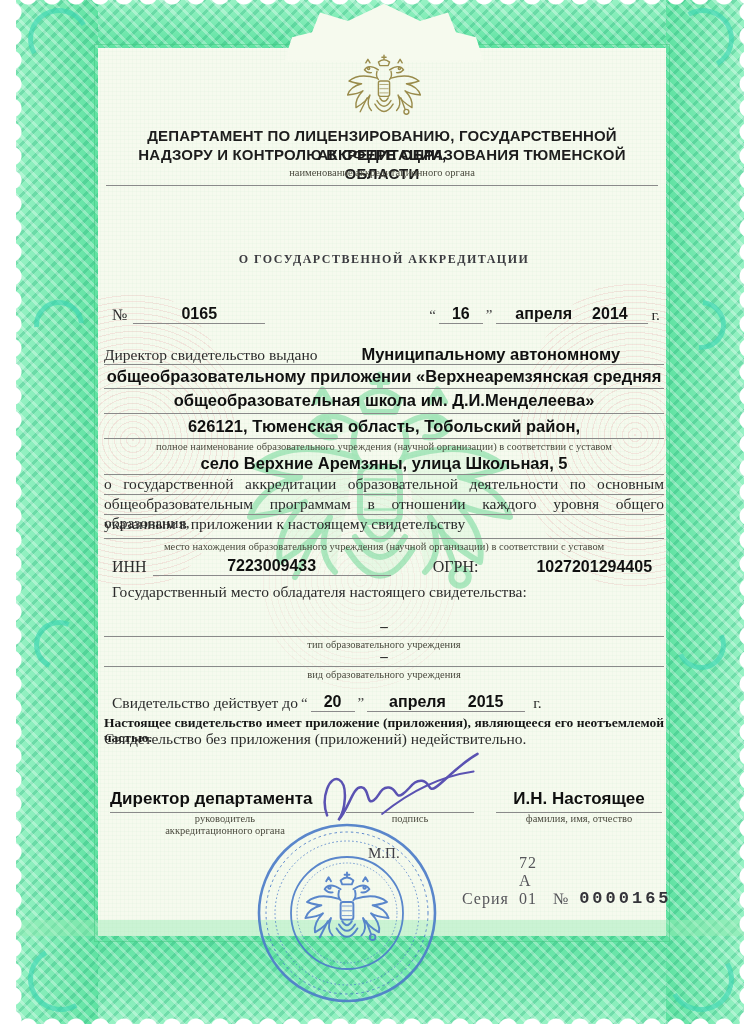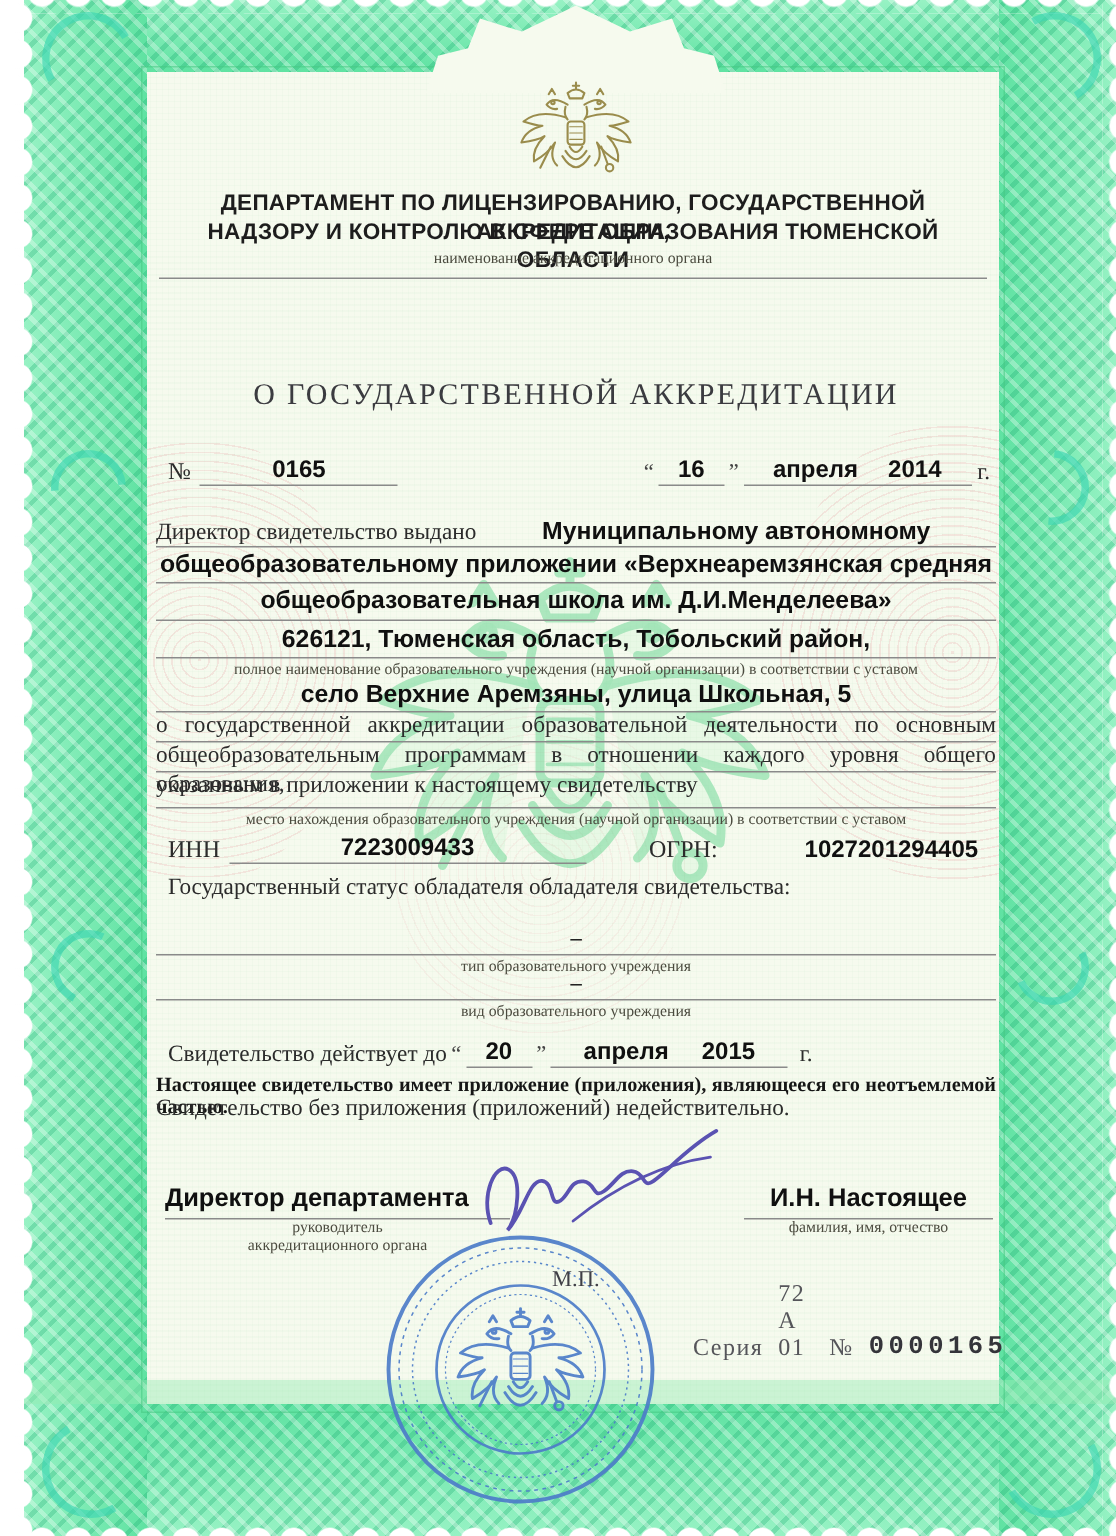--- a/index.html
+++ b/index.html
@@ -74,21 +74,21 @@
   .cap{font-family:"Liberation Serif",serif;font-size:10.5px;color:#4b4b3f;text-align:center;line-height:12px;}
   .rule{border-bottom:1px solid #8a8a8a;}
   .row{display:flex;align-items:flex-end;}
   .ufield{display:inline-flex;justify-content:center;align-items:flex-end;border-bottom:1px solid #8a8a8a;}
   .fillfield{flex:1;text-align:center;}
   .spacer{flex:1;}
   .justify-line{text-align:justify;}
   .justify-line::after{content:"";display:inline-block;width:100%;}
   .header-line{font-size:15px;line-height:19px;letter-spacing:.2px;color:#1d1d1d;}
   .big-title{font-size:31px;letter-spacing:7px;color:#55555c;font-weight:bold;}
-  .sub-title{font-size:20px;letter-spacing:1.5px;color:#3b3b40;font-weight:normal;margin-top:6px;}
+  .sub-title{font-size:12px;letter-spacing:1.5px;color:#3b3b40;font-weight:bold;margin-top:6px;}
   .t15{font-size:15.5px;}
   .t16{font-size:16px;}
   .val{font-family:"Liberation Sans",sans-serif;font-weight:bold;font-size:16px;color:#101010;}
   .name-line{font-family:"Liberation Sans",sans-serif;font-weight:bold;font-size:16.5px;color:#101010;}
   .quote{font-size:15px;color:#444;padding:0 3px;}
   .dash-row{height:20px;border-bottom:1px solid #8a8a8a;text-align:center;font-weight:bold;font-size:15px;color:#222;line-height:20px;}
   .series-digits{font-family:"Liberation Mono",monospace;font-weight:bold;font-size:17px;letter-spacing:3px;color:#34343a;}
   .series-txt{font-size:16px;color:#55555a;letter-spacing:1px;}
 </style>
 </head>
@@ -197,21 +197,21 @@
 
   <div class="abs row" style="left:112px;top:554px;width:548px;height:22px;">
     <span class="serif t16">ИНН</span>
     <span class="ufield" style="width:238px;margin-left:6px;">
       <span class="val">7223009433</span>
     </span>
     <span class="serif t16" style="margin-left:42px;">ОГРН:</span>
     <span class="val" style="margin-left:58px;">1027201294405</span>
   </div>
 
-  <div class="abs serif t15" style="left:112px;top:583px;width:548px;">Государственный статус обладателя обладателя свидетельства:</div>
+  <div class="abs serif t15" style="left:112px;top:583px;width:548px;">Государственный место обладателя настоящего свидетельства:</div>
   <div class="abs dash-row" style="left:104px;top:616px;width:560px;">–</div>
   <div class="abs cap" style="left:104px;top:639px;width:560px;">тип образовательного учреждения</div>
   <div class="abs dash-row" style="left:104px;top:646px;width:560px;">–</div>
   <div class="abs cap" style="left:104px;top:669px;width:560px;">вид образовательного учреждения</div>
 
   <div class="abs row" style="left:112px;top:690px;width:470px;height:22px;">
     <span class="serif t15" style="white-space:nowrap;">Свидетельство действует до</span>
     <span class="serif quote">“</span>
     <span class="ufield" style="width:44px;">
       <span class="val">20</span>
@@ -223,20 +223,24 @@
     </span>
     <span class="serif t15" style="margin-left:8px;">г.</span>
   </div>
   <div class="abs serif b justify-line" style="left:104px;top:715px;width:560px;font-size:13.5px;line-height:15px;color:#161616;">Настоящее свидетельство имеет приложение (приложения), являющееся его неотъемлемой частью.</div>
   <div class="abs serif t15" style="left:104px;top:730px;width:560px;line-height:18px;">Свидетельство без приложения (приложений) недействительно.</div>
 
   <div class="abs" style="left:110px;top:786px;width:230px;">
     <div class="sans b rule" style="font-size:17px;height:26px;line-height:26px;color:#101010;">Директор департамента</div>
     <div class="cap">руководитель</div>
     <div class="cap">аккредитационного органа</div>
+  </div>
+  <div class="abs" style="left:346px;top:786px;width:128px;">
+    <div class="rule" style="height:26px;"></div>
+    <div class="cap">подпись</div>
   </div>
   <div class="abs" style="left:496px;top:786px;width:166px;">
     <div class="sans b rule center" style="font-size:17px;height:26px;line-height:26px;color:#101010;">И.Н. Настоящее</div>
     <div class="cap">фамилия, имя, отчество</div>
   </div>
 
   <svg class="signature-svg" viewBox="0 0 160 64" style="fill:none;stroke:#5a52b2;stroke-width:2.4;stroke-linecap:round;">
     <path d="M6 46 C2 28 14 8 22 14 C30 20 24 44 16 52 C28 42 34 22 42 24 C50 26 44 42 52 38 C58 35 60 26 68 28 C76 30 72 40 80 36 C88 32 92 24 100 26 C108 28 104 38 112 34 C122 29 136 16 156 8"></path>
     <path d="M58 52 C88 34 118 24 150 24" stroke-width="1.8"></path>
   </svg>

